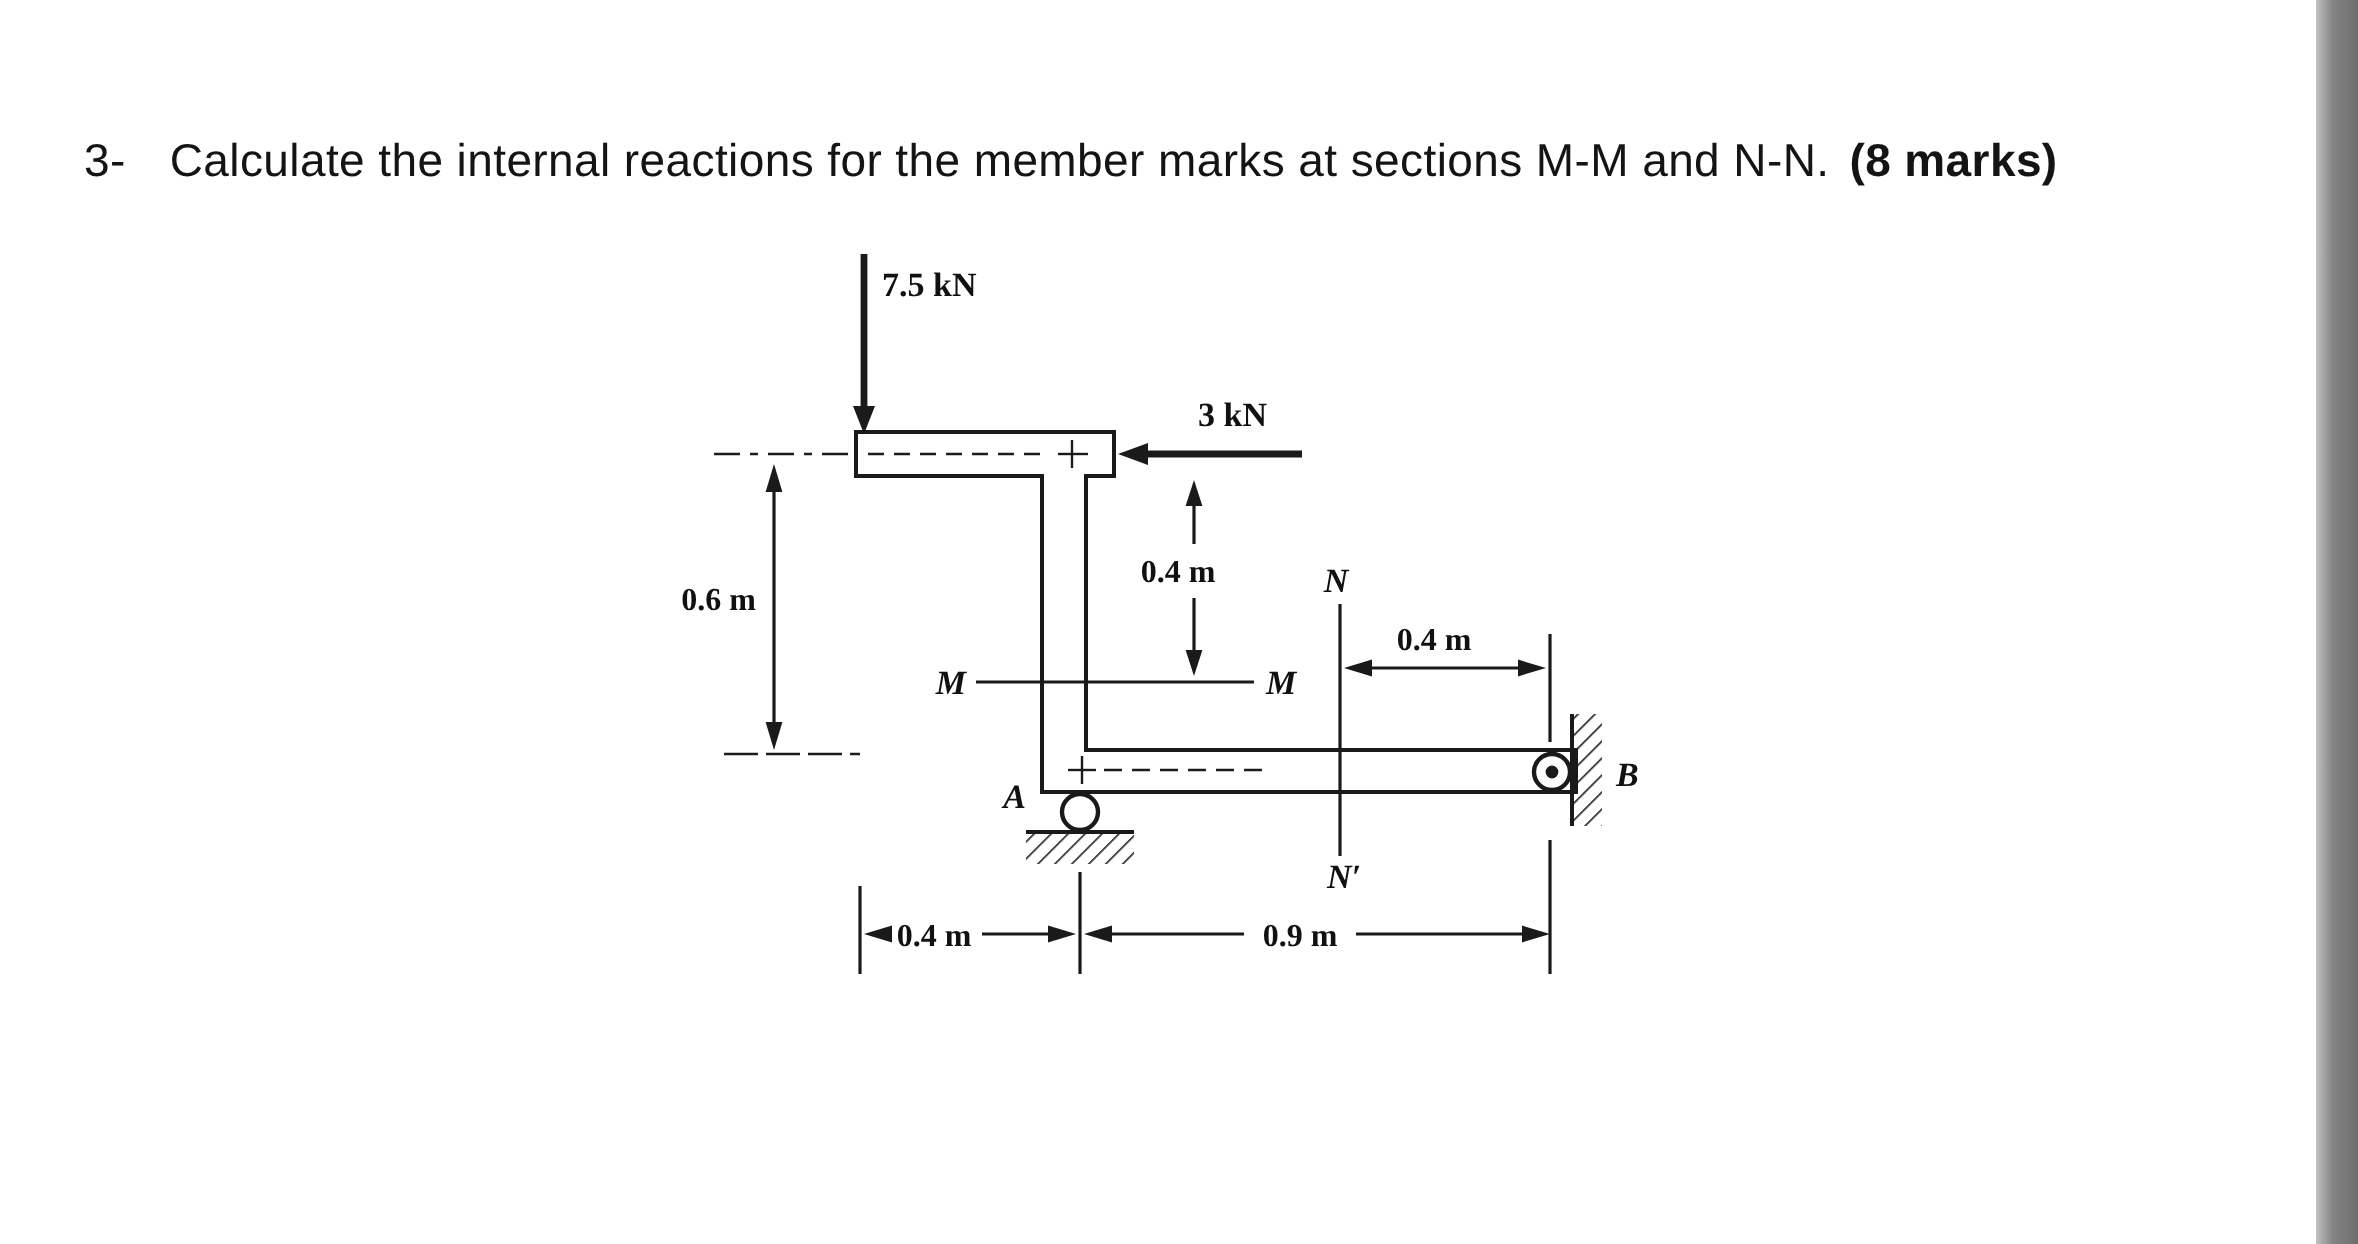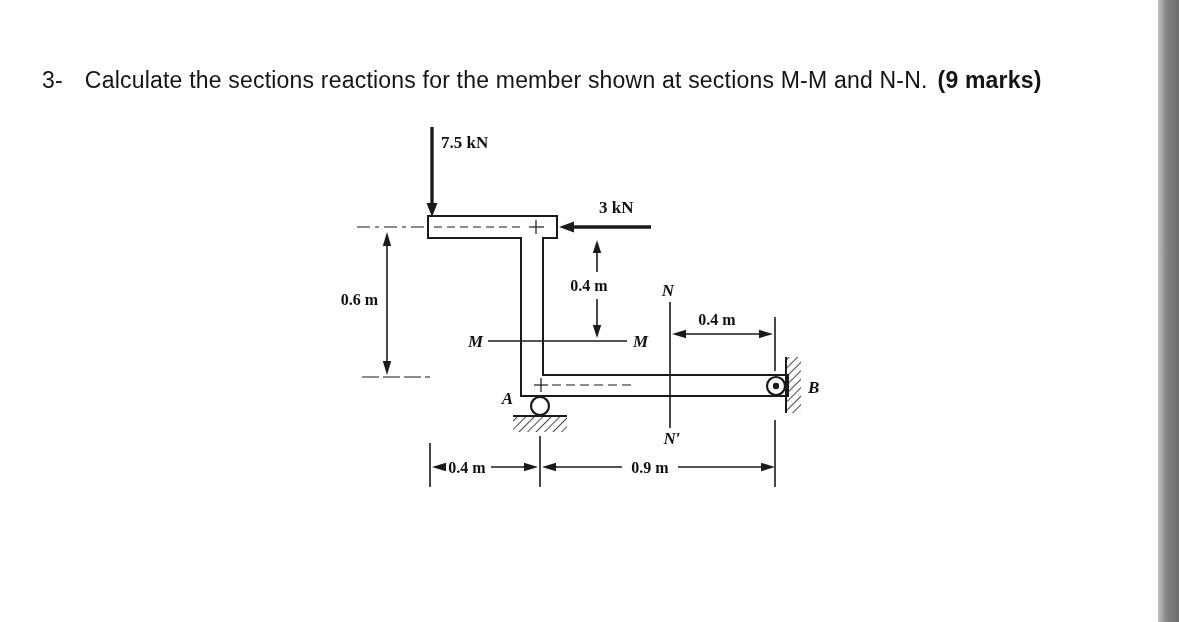--- a/index.html
+++ b/index.html
@@ -46,21 +46,21 @@
     width: 21px; height: 100%;
     background: linear-gradient(to right, #c2c2c2, #848484 40%, #6e6e6e);
   }
 </style>
 </head>
 <body>
 
 <div class="page">
 
   <p class="question">
-    <span class="qnum">3-</span><span class="qtext">Calculate the sections reactions for the member shown at sections M-M and N-N.</span><span class="qmarks">(9 marks)</span>
+    <span class="qnum">3-</span><span class="qtext">Calculate the internal reactions for the member marks at sections M-M and N-N.</span><span class="qmarks">(8 marks)</span>
   </p>
 
   <div class="figure">
     <svg viewBox="330 105 520 400" xmlns="http://www.w3.org/2000/svg">
       <defs>
         <pattern id="hatch45" width="6" height="6" patternUnits="userSpaceOnUse" patternTransform="rotate(45)">
           <line x1="0" y1="0" x2="0" y2="6" stroke="#1a1a1a" stroke-width="2.4"></line>
         </pattern>
       </defs>
 

